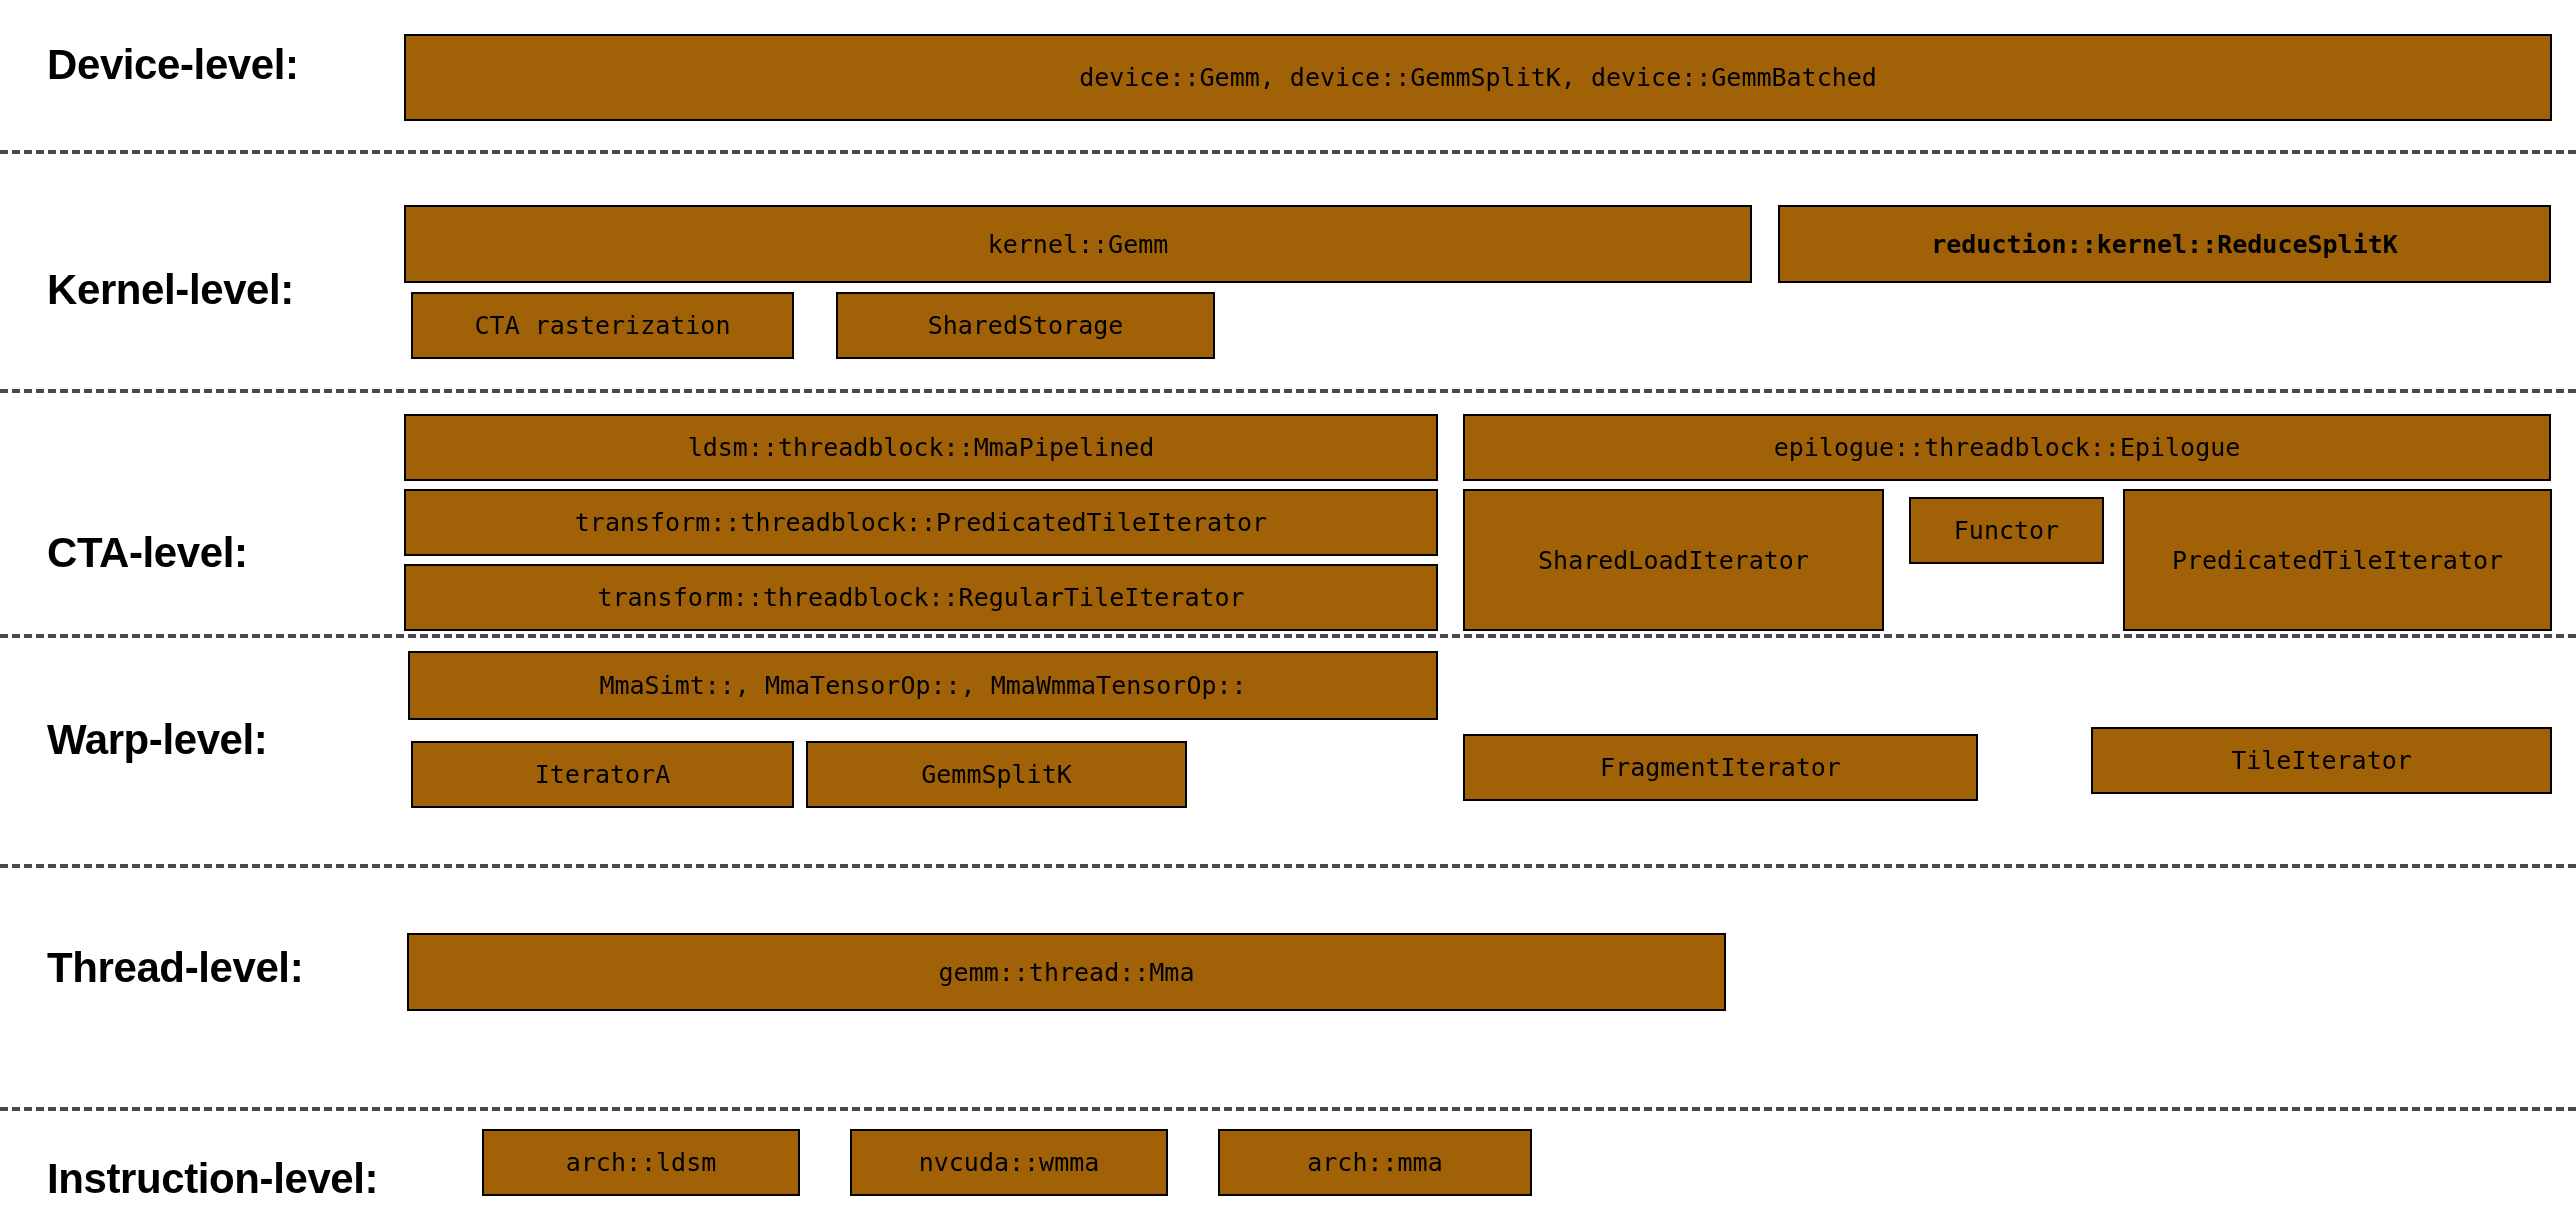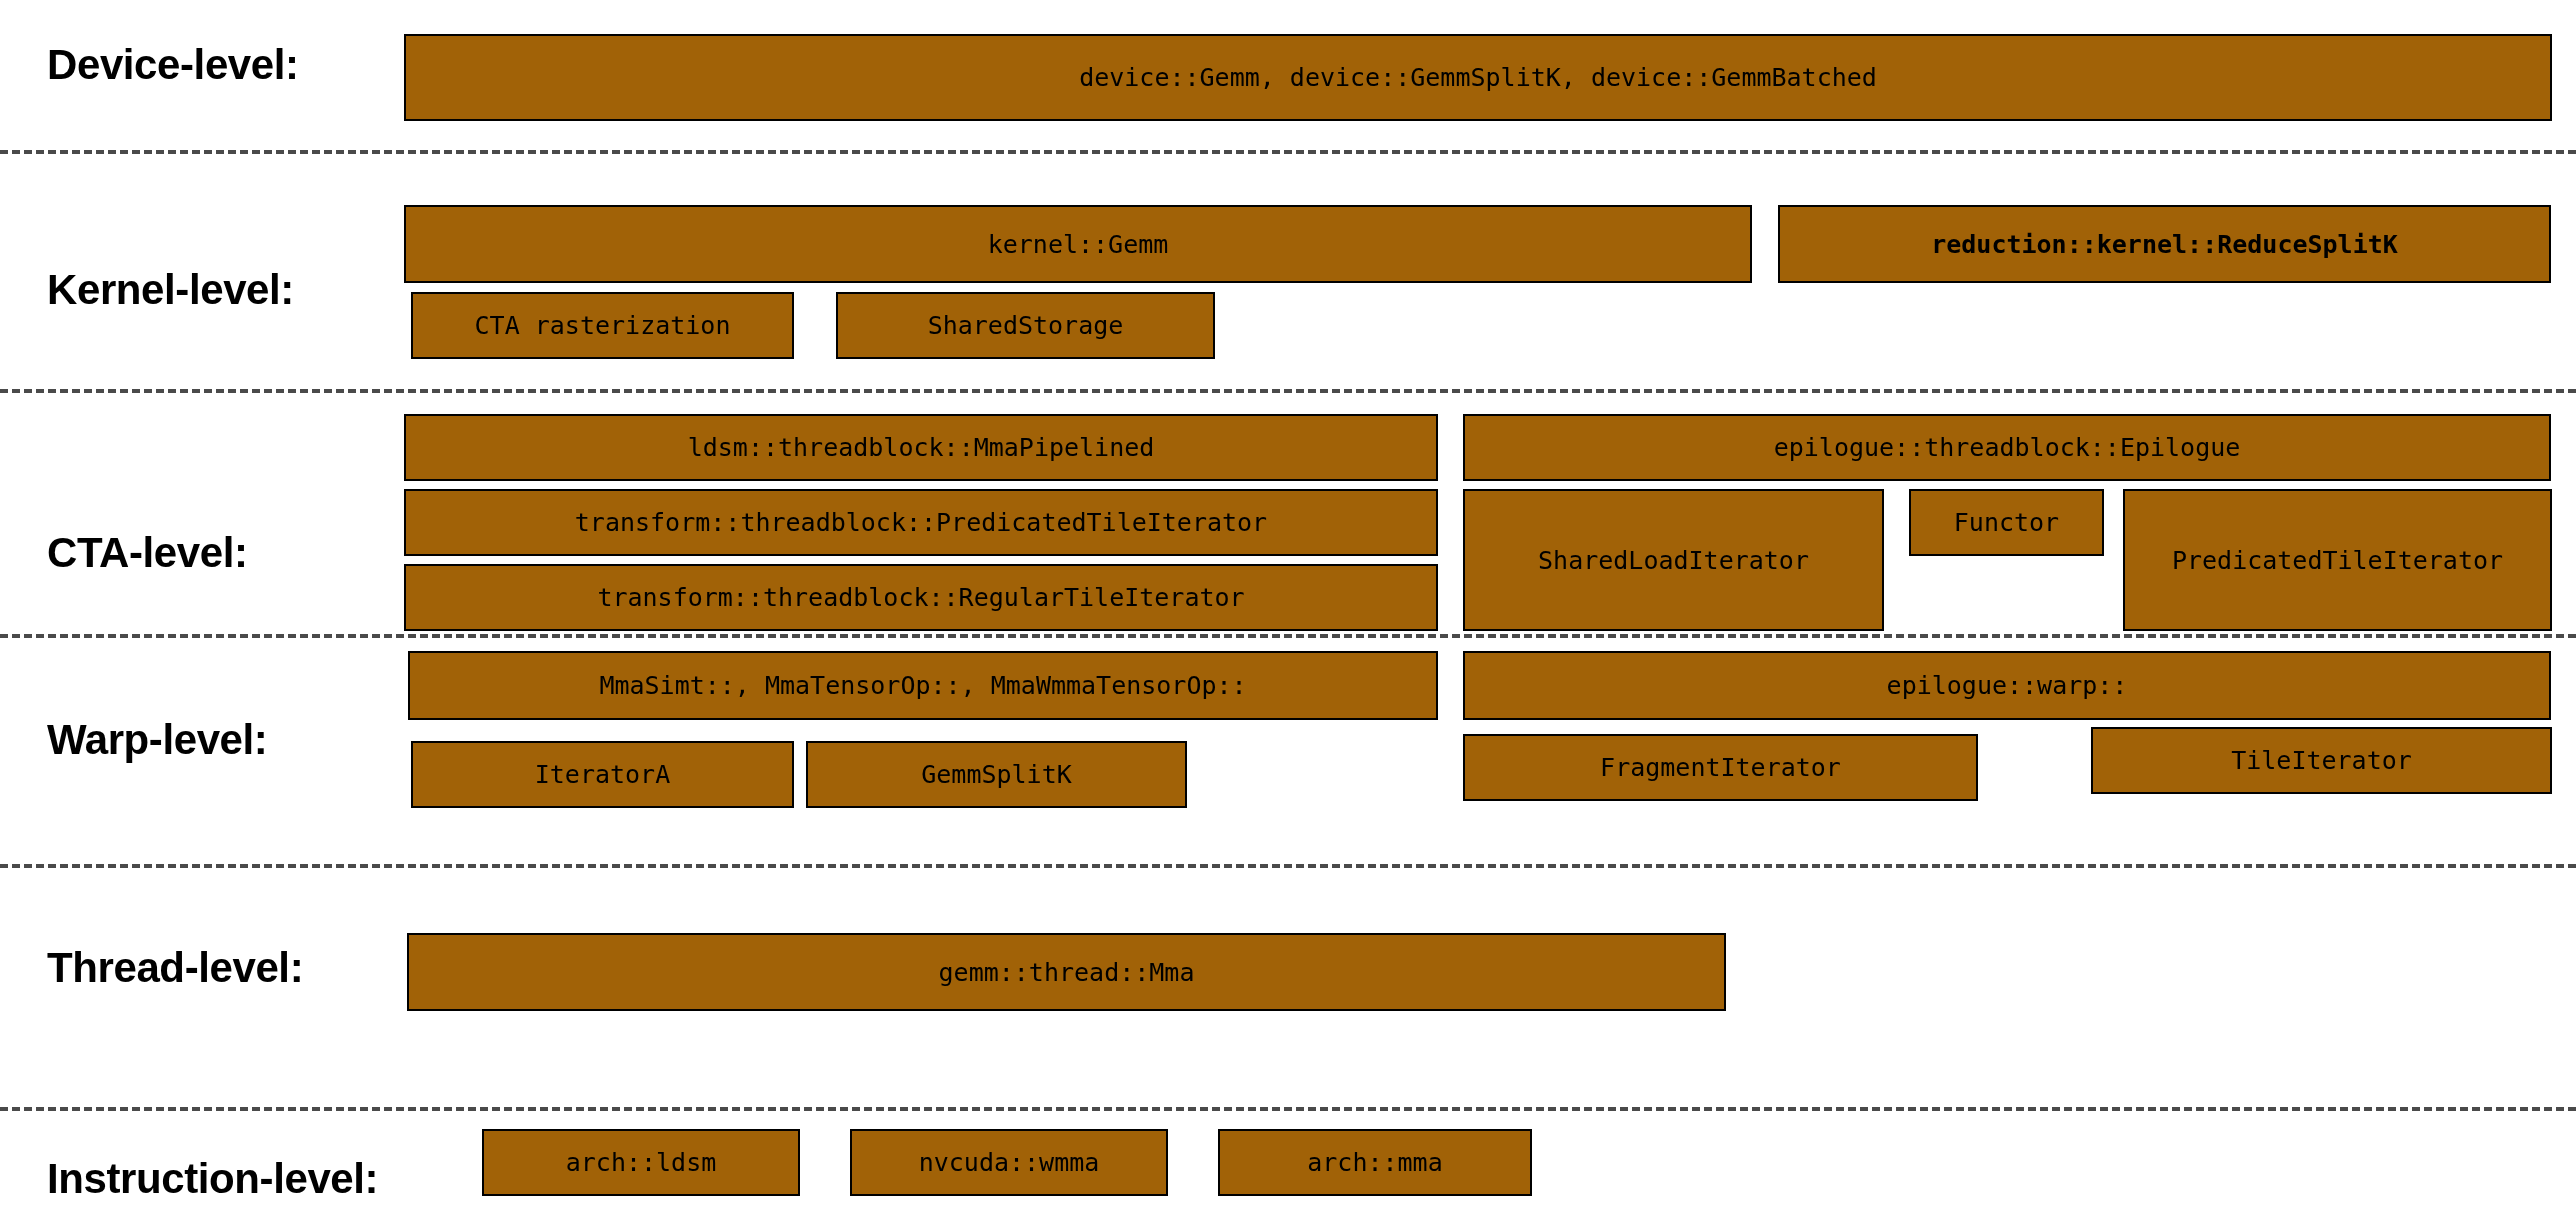--- a/index.html
+++ b/index.html
@@ -89,33 +89,32 @@
   <div class="box" style="left:404px; top:24.5px; width:1034px; height:67px;">ldsm::threadblock::MmaPipelined</div>
 
   <div class="box" style="left:404px; top:175px; width:1034px; height:67px;">transform::threadblock::RegularTileIterator</div>
 
   <div class="box" style="left:404px; top:100px; width:1034px; height:67px;">transform::threadblock::PredicatedTileIterator</div>
 
   <div class="box" style="left:1463px; top:24.5px; width:1088px; height:67px;">epilogue::threadblock::Epilogue</div>
 
   <div class="box" style="left:1463px; top:100px; width:421px; height:142px;">SharedLoadIterator</div>
 
-  <div class="box" style="left:1909px; top:100px; width:195px; height:67px;">Functor</div>
+  <div class="box" style="left:1909px; top:108px; width:195px; height:67px;">Functor</div>
 
   <div class="box" style="left:2123px; top:100px; width:429px; height:142px;">PredicatedTileIterator</div>
 </div>
 
 <div class="divider" style="top:634px;"></div>
 
 <div class="band" style="top:634px; height:230px;">
   <div class="level-label" style="left:47px; top:82px;">Warp-level:</div>
 
   <div class="box" style="left:408px; top:17px; width:1030px; height:69px;">MmaSimt::, MmaTensorOp::, MmaWmmaTensorOp::</div>
 
-  <div class="box" style="left:1463px; top:17px; width:1088px; height:69px;">epilogue::warp::</div>
 
   <div class="box" style="left:411px; top:107px; width:383px; height:67px;">IteratorA</div>
 
   <div class="box" style="left:806px; top:107px; width:381px; height:67px;">GemmSplitK</div>
 
   <div class="box" style="left:1463px; top:100px; width:515px; height:67px;">FragmentIterator</div>
 
   <div class="box" style="left:2091px; top:93px; width:461px; height:67px;">TileIterator</div>
 </div>
 

